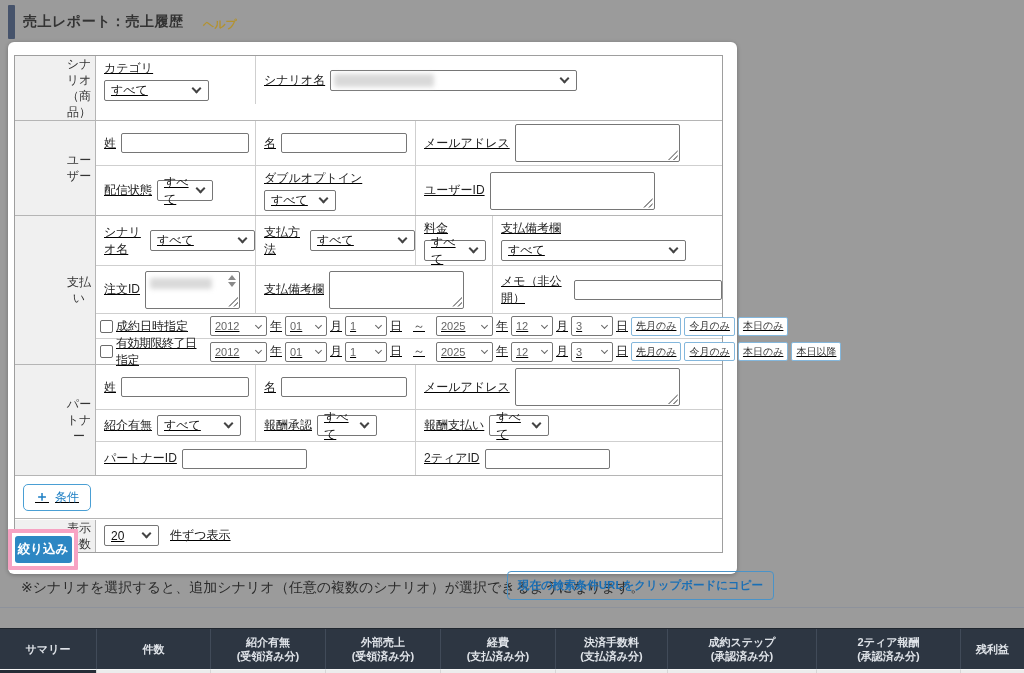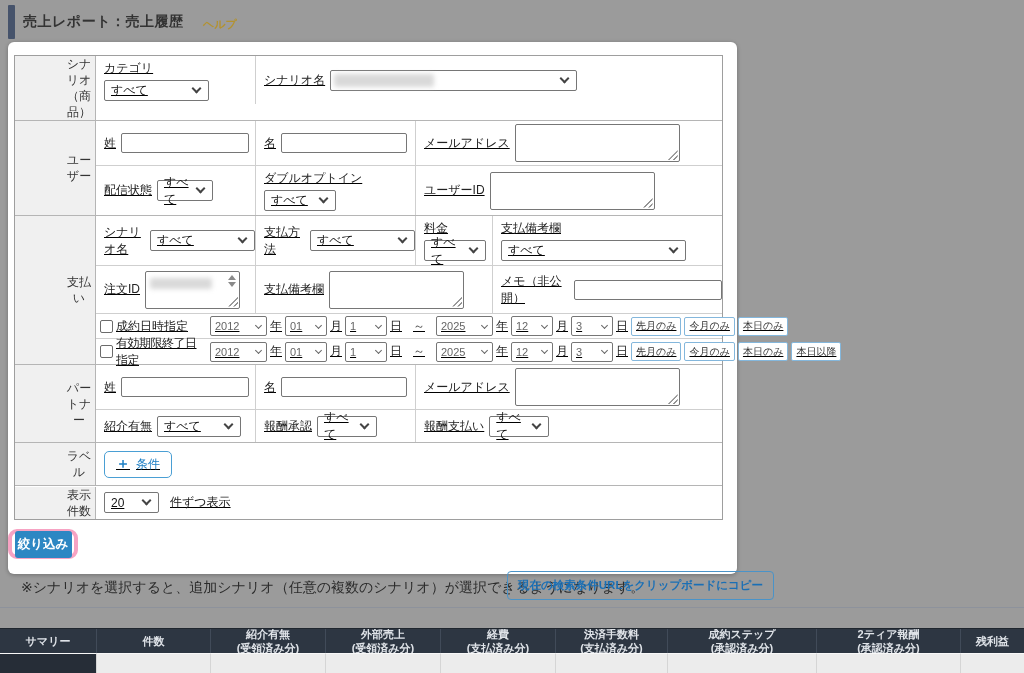--- a/index.html
+++ b/index.html
@@ -63,37 +63,37 @@
   .dsep { margin:0 8px; color:#555; }
   .mini-btn { height:19px; border:1px solid #84b7dc; border-radius:2px; background:#fff; color:#333;
               font-size:10px; padding:0 4px; display:inline-flex; align-items:center; cursor:pointer;
               flex-shrink:0; font-family:inherit; }
 
   .add-btn { height:27px; border:1.5px solid #4a9fd4; border-radius:5px; background:#fff; color:#1d7fc4;
              font-size:12px; padding:0 11px; display:inline-flex; align-items:center; gap:6px; cursor:pointer; font-family:inherit; }
   .add-btn .plus { font-size:14px; font-weight:bold; }
 
   
-  .filter-ring { position:absolute; left:0px; top:487px; width:70px; height:30px; border:4px solid #f7a3c3;
-                 border-radius:9px; display:flex; align-items:center; justify-content:center; background:#fff; }
+  .filter-ring { position:absolute; left:0px; top:487px; width:70px; height:41px; border:4px solid #f7a3c3;
+                 border-radius:1px; display:flex; align-items:center; justify-content:center; background:#fff; }
   .filter-btn { width:57px; height:27px; background:#2d87c3; border:none; border-radius:3px; color:#fff;
                 font-size:12.5px; font-weight:bold; cursor:pointer; font-family:inherit; }
 
   
   .note { position:absolute; left:21px; top:579px; font-size:14px; color:#2b2b2b; }
   .copy-btn { position:absolute; left:507px; top:571px; height:29px; padding:0 10px; background:transparent;
               border:1.5px solid #4a93c8; border-radius:4px; color:#1a6fb5; font-size:11.5px; font-weight:bold;
               cursor:pointer; font-family:inherit; }
   .divider { position:absolute; left:0; top:607px; width:1024px; height:1px; background:#818b9d; opacity:.55; }
 
   
   .sumtable { position:absolute; left:0; top:628px; width:1024px; height:45px; overflow:hidden;
               border-top:1px solid #20262e; }
   .srow { display:flex; }
-  .shead { background:#2d3642; height:24px; }
+  .shead { background:#2d3642; height:40px; }
   .shc { display:flex; flex-direction:column; align-items:center; justify-content:center;
          color:#dfe3e8; font-size:11px; line-height:14px; font-weight:600; border-left:1px solid #414b59; text-align:center; }
   .shc:first-child { border-left:none; }
   .sdata { height:30px; }
   .sdc { background:#ececec; border-left:1px solid #d5d5d5; border-top:1px solid #f8f8f8; }
   .sdc:first-child { background:#262d37; border-left:none; }
   .c0{width:96px;flex:0 0 96px} .c1{width:114px;flex:0 0 114px} .c2{width:115px;flex:0 0 115px}
   .c3{width:115px;flex:0 0 115px} .c4{width:115px;flex:0 0 115px} .c5{width:112px;flex:0 0 112px}
   .c6{width:149px;flex:0 0 149px} .c7{width:144px;flex:0 0 144px} .c8{flex:1}
 </style>
@@ -358,25 +358,34 @@
             </div>
           </div>
           <div class="cell w308">
             <span>報酬支払い</span>
             <div class="sel" style="width:60px">
               <span>すべて</span>
               <span class="chev"></span>
             </div>
           </div>
         </div>
-      </div>
-    </div>
-
-    <div class="grp">
-      <div class="glabel">ラベル</div>
+        <div class="sub h33">
+          <div class="cell w320">
+            <span>パートナーID</span>
+            <input class="tin" style="width: 125px;">
+          </div>
+          <div class="cell w308">
+            <span>2ティアID</span>
+            <input class="tin" style="width: 125px;">
+          </div>
+        </div>
+      </div>
+    </div>
+
+    <div class="grp">
       <div class="gbody">
         <div class="sub h42">
           <div class="cell wfull">
             <button class="add-btn">
               <span class="plus">＋</span>
               <span>条件</span>
             </button>
           </div>
         </div>
       </div>

